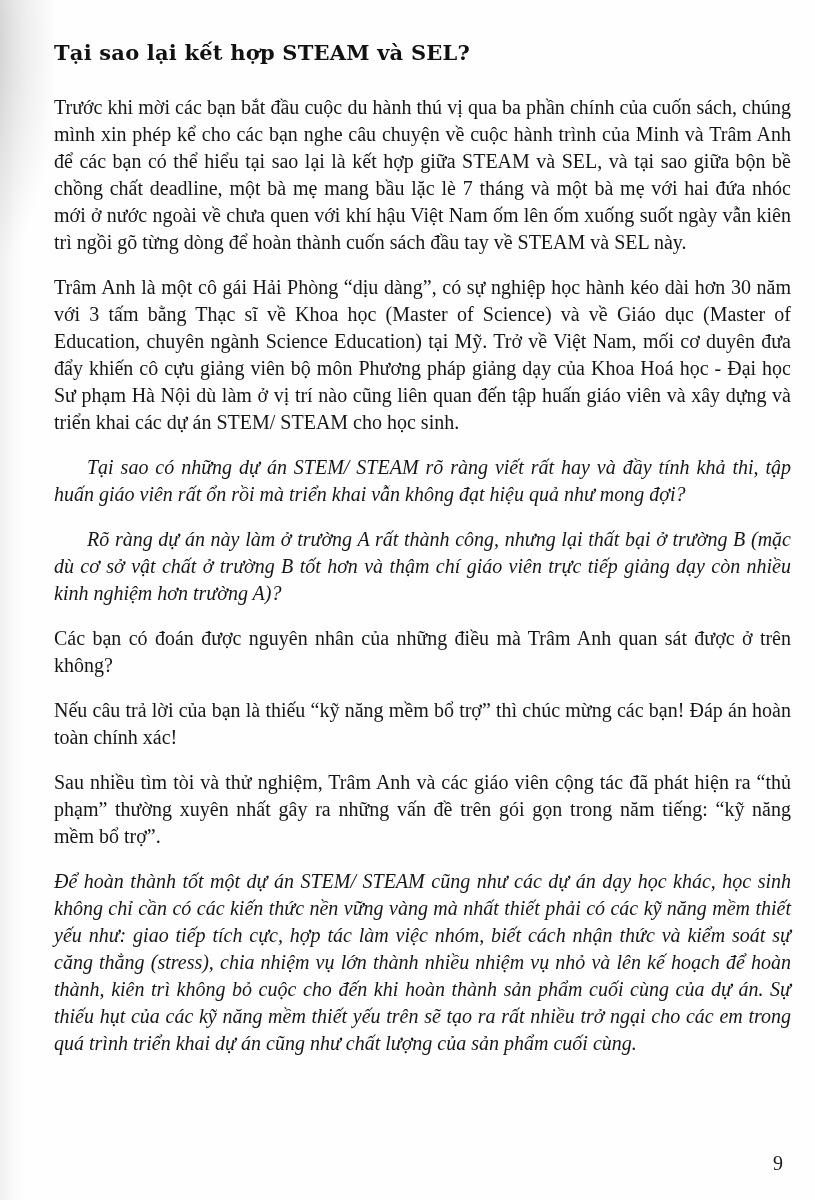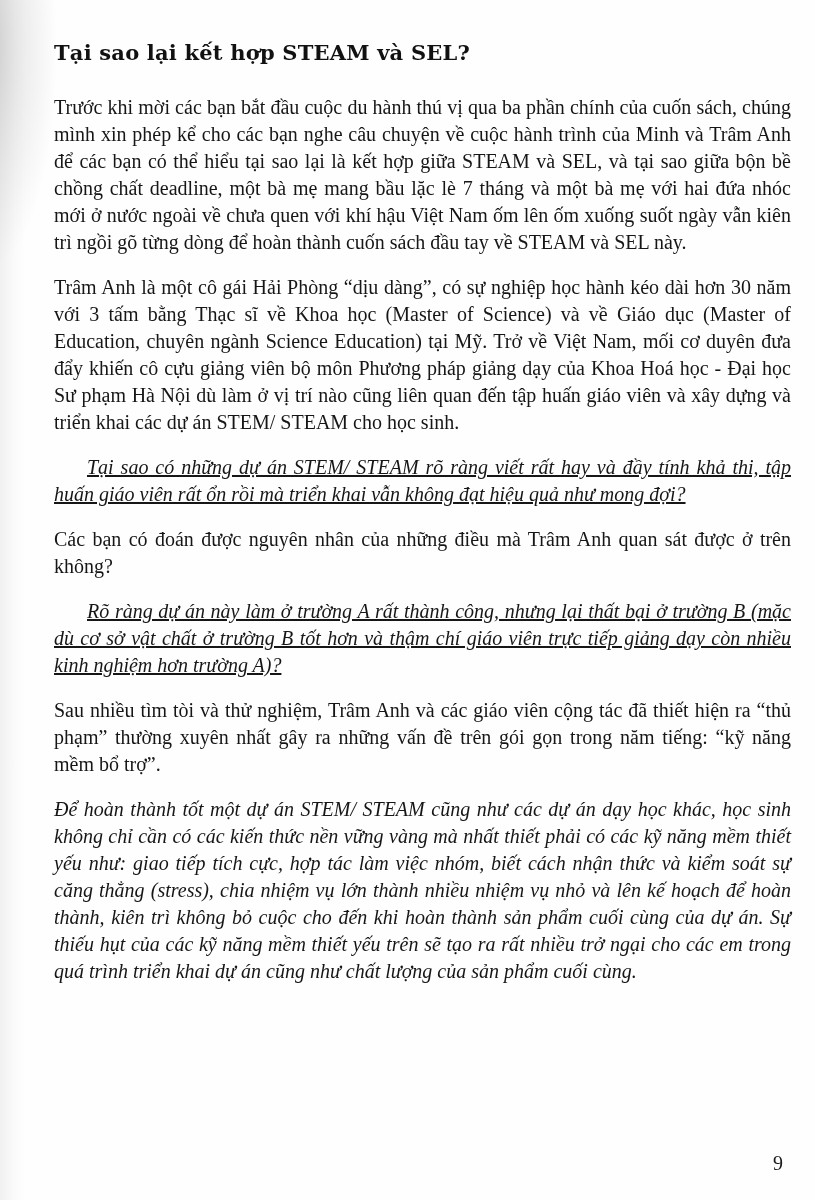--- a/index.html
+++ b/index.html
@@ -48,21 +48,20 @@
   }
   .para {
     margin: 0 0 18px 0;
     font-size: 20px;
     line-height: 27px;
     text-align: justify;
   }
   .para.quote {
     font-style: italic;
     text-indent: 33px;
-    text-decoration: underline;
   }
   .para.last {
     margin-bottom: 0;
     font-style: italic;
   }
   .page-number {
     position: absolute;
     right: 32px;
     top: 1150px;
     font-size: 20px;
@@ -80,24 +79,25 @@
   <div class="content">
     <h1 class="title">Tại sao lại kết hợp STEAM và SEL?</h1>
 
     <p class="para">Trước khi mời các bạn bắt đầu cuộc du hành thú vị qua ba phần chính của cuốn sách, chúng mình xin phép kể cho các bạn nghe câu chuyện về cuộc hành trình của Minh và Trâm Anh để các bạn có thể hiểu tại sao lại là kết hợp giữa STEAM và SEL, và tại sao giữa bộn bề chồng chất deadline, một bà mẹ mang bầu lặc lè 7 tháng và một bà mẹ với hai đứa nhóc mới ở nước ngoài về chưa quen với khí hậu Việt Nam ốm lên ốm xuống suốt ngày vẫn kiên trì ngồi gõ từng dòng để hoàn thành cuốn sách đầu tay về STEAM và SEL này.</p>
 
     <p class="para">Trâm Anh là một cô gái Hải Phòng “dịu dàng”, có sự nghiệp học hành kéo dài hơn 30 năm với 3 tấm bằng Thạc sĩ về Khoa học (Master of Science) và về Giáo dục (Master of Education, chuyên ngành Science Education) tại Mỹ. Trở về Việt Nam, mối cơ duyên đưa đẩy khiến cô cựu giảng viên bộ môn Phương pháp giảng dạy của Khoa Hoá học - Đại học Sư phạm Hà Nội dù làm ở vị trí nào cũng liên quan đến tập huấn giáo viên và xây dựng và triển khai các dự án STEM/ STEAM cho học sinh.</p>
 
 
     <p class="para quote">Tại sao có những dự án STEM/ STEAM rõ ràng viết rất hay và đầy tính khả thi, tập huấn giáo viên rất ổn rồi mà triển khai vẫn không đạt hiệu quả như mong đợi?</p>
 
+    <p class="para quote">Rõ ràng dự án này làm ở trường A rất thành công, nhưng lại thất bại ở trường B (mặc dù cơ sở vật chất ở trường B tốt hơn và thậm chí giáo viên trực tiếp giảng dạy còn nhiều kinh nghiệm hơn trường A)?</p>
+
     <p class="para">Các bạn có đoán được nguyên nhân của những điều mà Trâm Anh quan sát được ở trên không?</p>
 
-    <p class="para quote">Rõ ràng dự án này làm ở trường A rất thành công, nhưng lại thất bại ở trường B (mặc dù cơ sở vật chất ở trường B tốt hơn và thậm chí giáo viên trực tiếp giảng dạy còn nhiều kinh nghiệm hơn trường A)?</p>
+    <p class="para">Nếu câu trả lời của bạn là thiếu “kỹ năng mềm bổ trợ” thì chúc mừng các bạn! Đáp án hoàn toàn chính xác!</p>
 
-
-    <p class="para">Sau nhiều tìm tòi và thử nghiệm, Trâm Anh và các giáo viên cộng tác đã thiết hiện ra “thủ phạm” thường xuyên nhất gây ra những vấn đề trên gói gọn trong năm tiếng: “kỹ năng mềm bổ trợ”.</p>
+    <p class="para">Sau nhiều tìm tòi và thử nghiệm, Trâm Anh và các giáo viên cộng tác đã phát hiện ra “thủ phạm” thường xuyên nhất gây ra những vấn đề trên gói gọn trong năm tiếng: “kỹ năng mềm bổ trợ”.</p>
 
     <p class="para last">Để hoàn thành tốt một dự án STEM/ STEAM cũng như các dự án dạy học khác, học sinh không chỉ cần có các kiến thức nền vững vàng mà nhất thiết phải có các kỹ năng mềm thiết yếu như: giao tiếp tích cực, hợp tác làm việc nhóm, biết cách nhận thức và kiểm soát sự căng thẳng (stress), chia nhiệm vụ lớn thành nhiều nhiệm vụ nhỏ và lên kế hoạch để hoàn thành, kiên trì không bỏ cuộc cho đến khi hoàn thành sản phẩm cuối cùng của dự án. Sự thiếu hụt của các kỹ năng mềm thiết yếu trên sẽ tạo ra rất nhiều trở ngại cho các em trong quá trình triển khai dự án cũng như chất lượng của sản phẩm cuối cùng.</p>
   </div>
 
   <div class="page-number">9</div>
 </div>
 
 </body></html>

